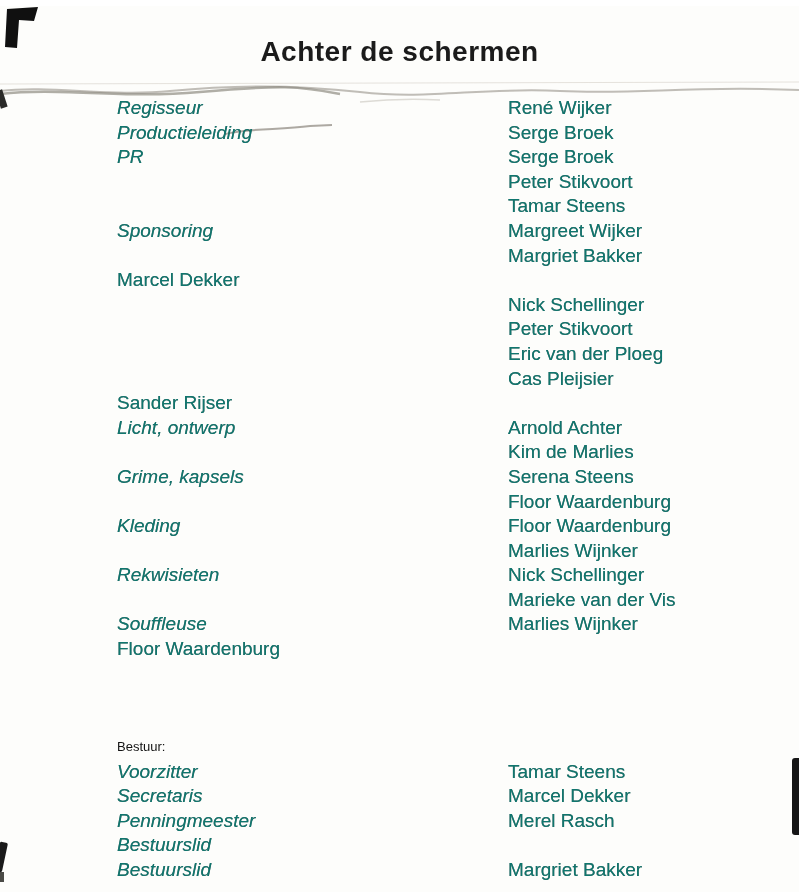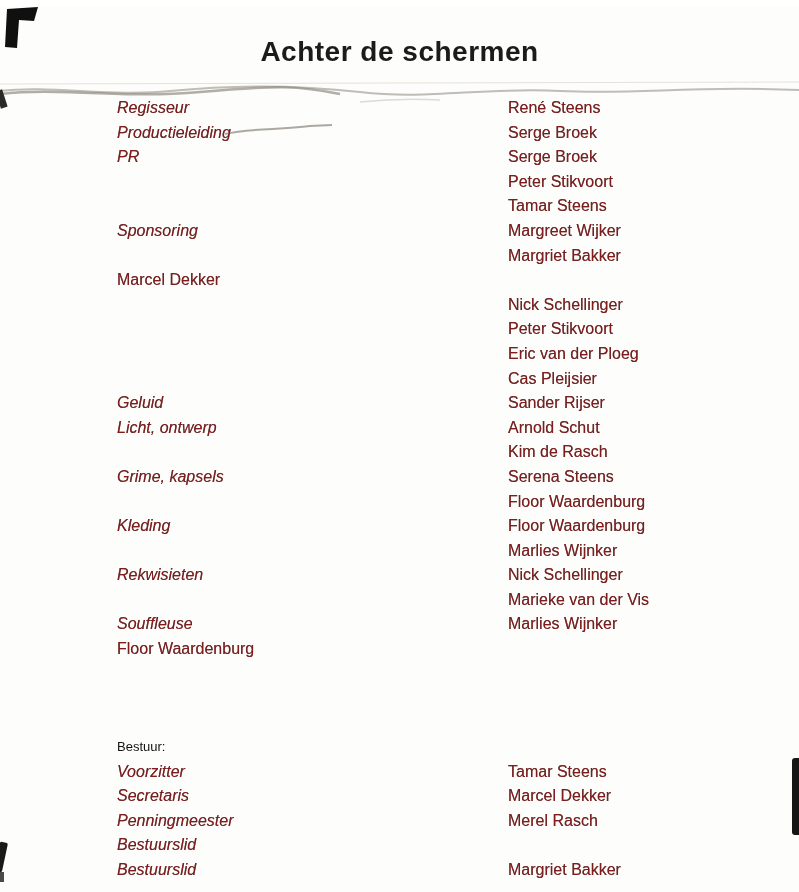--- a/index.html
+++ b/index.html
@@ -38,23 +38,23 @@
     right: 40px;
   }
   .board-heading {
     font-size: 13px;
     line-height: 24.6px;
     font-style: normal;
     color: #141414;
   }
   .row {
     display: flex;
-    font-size: 16px;
+    font-size: 19px;
     line-height: 24.6px;
-    color: #7f1d1d;
+    color: #0f766e;
     text-shadow: 0 0 0.4px rgba(0,0,0,0.55);
   }
   .role {
     flex: 0 0 391px;
     font-style: italic;
     white-space: nowrap;
   }
   .name {
     flex: 1;
     white-space: nowrap;
@@ -108,21 +108,21 @@
   <div class="artifact edge-left-fold"></div>
   <div class="artifact edge-right"></div>
   <div class="artifact edge-left-bottom-a"></div>
   <div class="artifact edge-left-bottom-b"></div>
 
   <h1 class="title">Achter de schermen</h1>
 
   <div class="credits">
   <div class="row">
     <span class="role">Regisseur</span>
-    <span class="name">René Steens</span>
+    <span class="name">René Wijker</span>
   </div>
 
   <div class="row">
     <span class="role">Productieleiding</span>
     <span class="name">Serge Broek</span>
   </div>
 
   <div class="row">
     <span class="role">PR</span>
     <span class="name">Serge Broek</span>
@@ -166,32 +166,31 @@
     <span class="role"></span>
     <span class="name">Eric van der Ploeg</span>
   </div>
 
   <div class="row">
     <span class="role"></span>
     <span class="name">Cas Pleijsier</span>
   </div>
 
   <div class="row">
-    <span class="role">Geluid</span>
     <span class="name">Sander Rijser</span>
   </div>
 
   <div class="row">
     <span class="role">Licht, ontwerp</span>
-    <span class="name">Arnold Schut</span>
-  </div>
-
-  <div class="row">
-    <span class="role"></span>
-    <span class="name">Kim de Rasch</span>
+    <span class="name">Arnold Achter</span>
+  </div>
+
+  <div class="row">
+    <span class="role"></span>
+    <span class="name">Kim de Marlies</span>
   </div>
 
   <div class="row">
     <span class="role">Grime, kapsels</span>
     <span class="name">Serena Steens</span>
   </div>
 
   <div class="row">
     <span class="role"></span>
     <span class="name">Floor Waardenburg</span>

